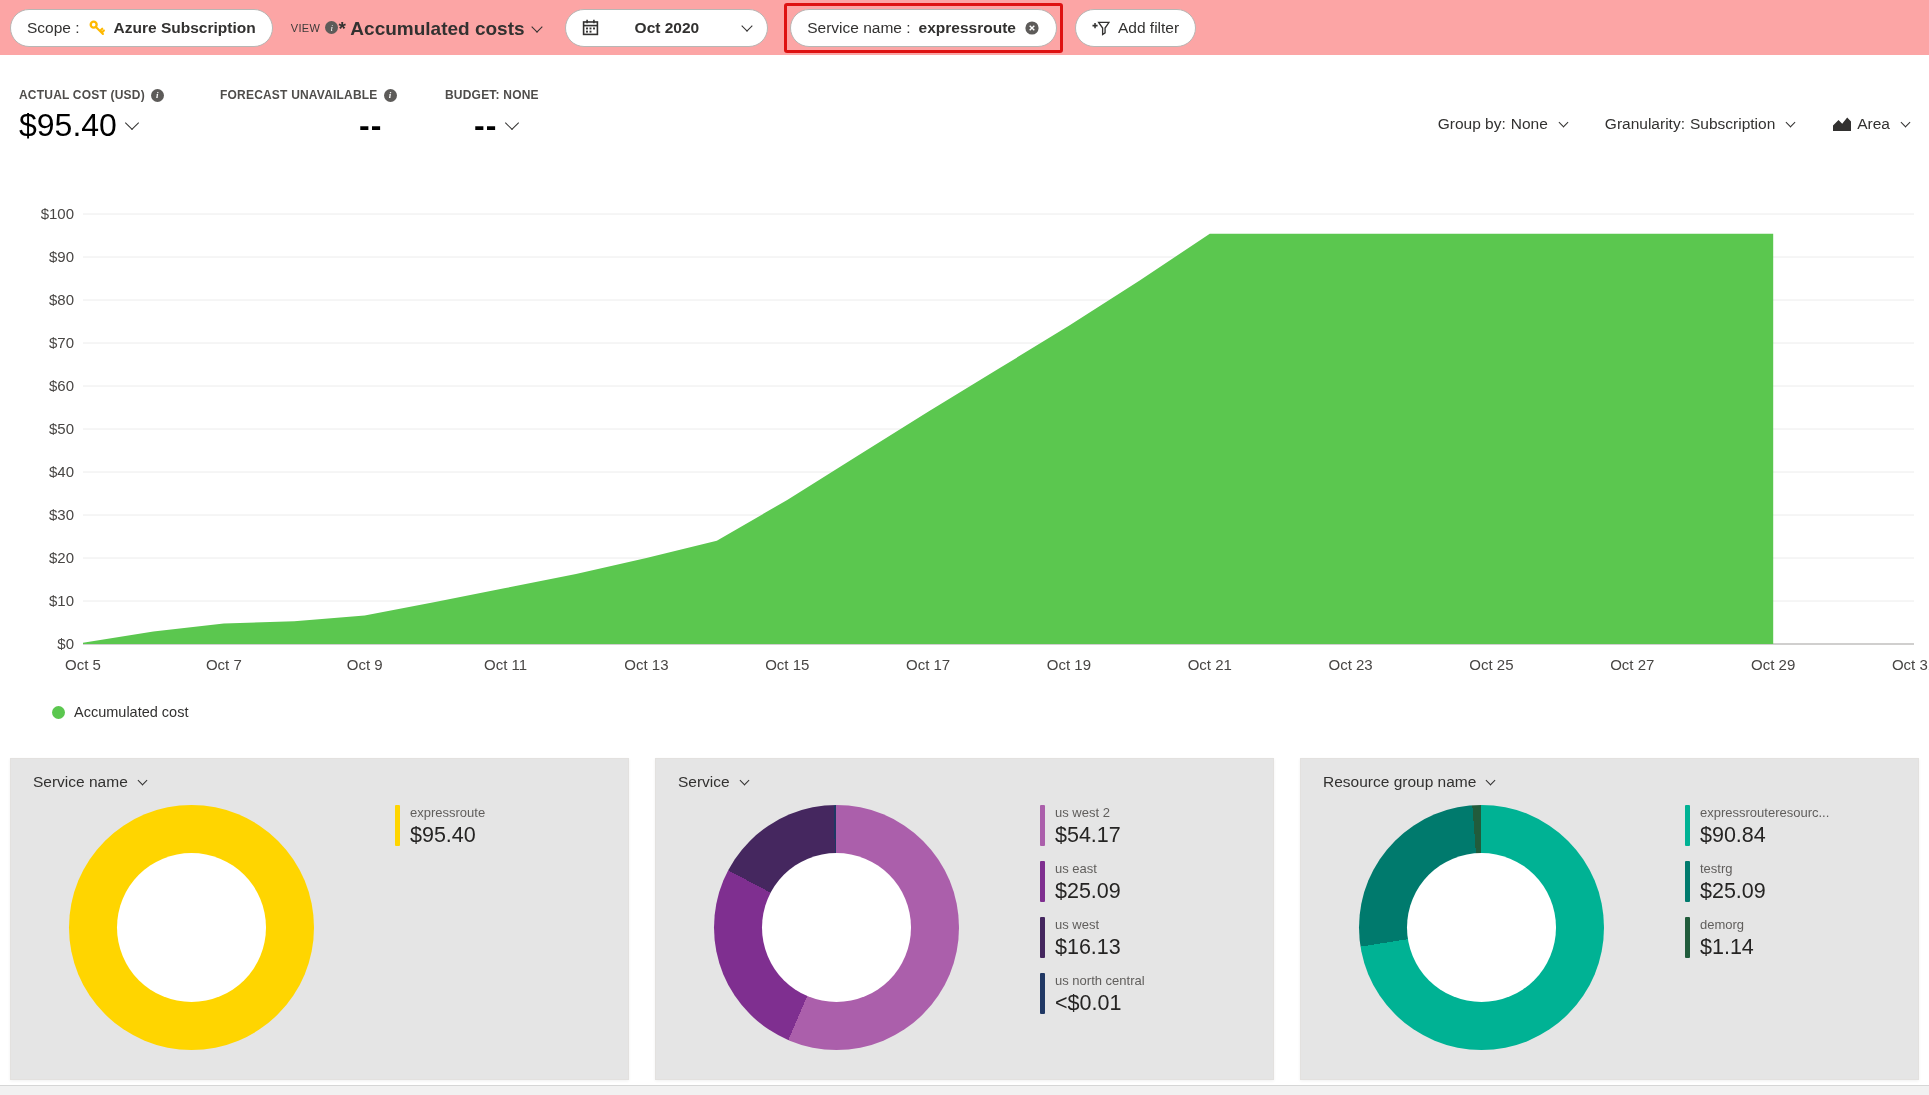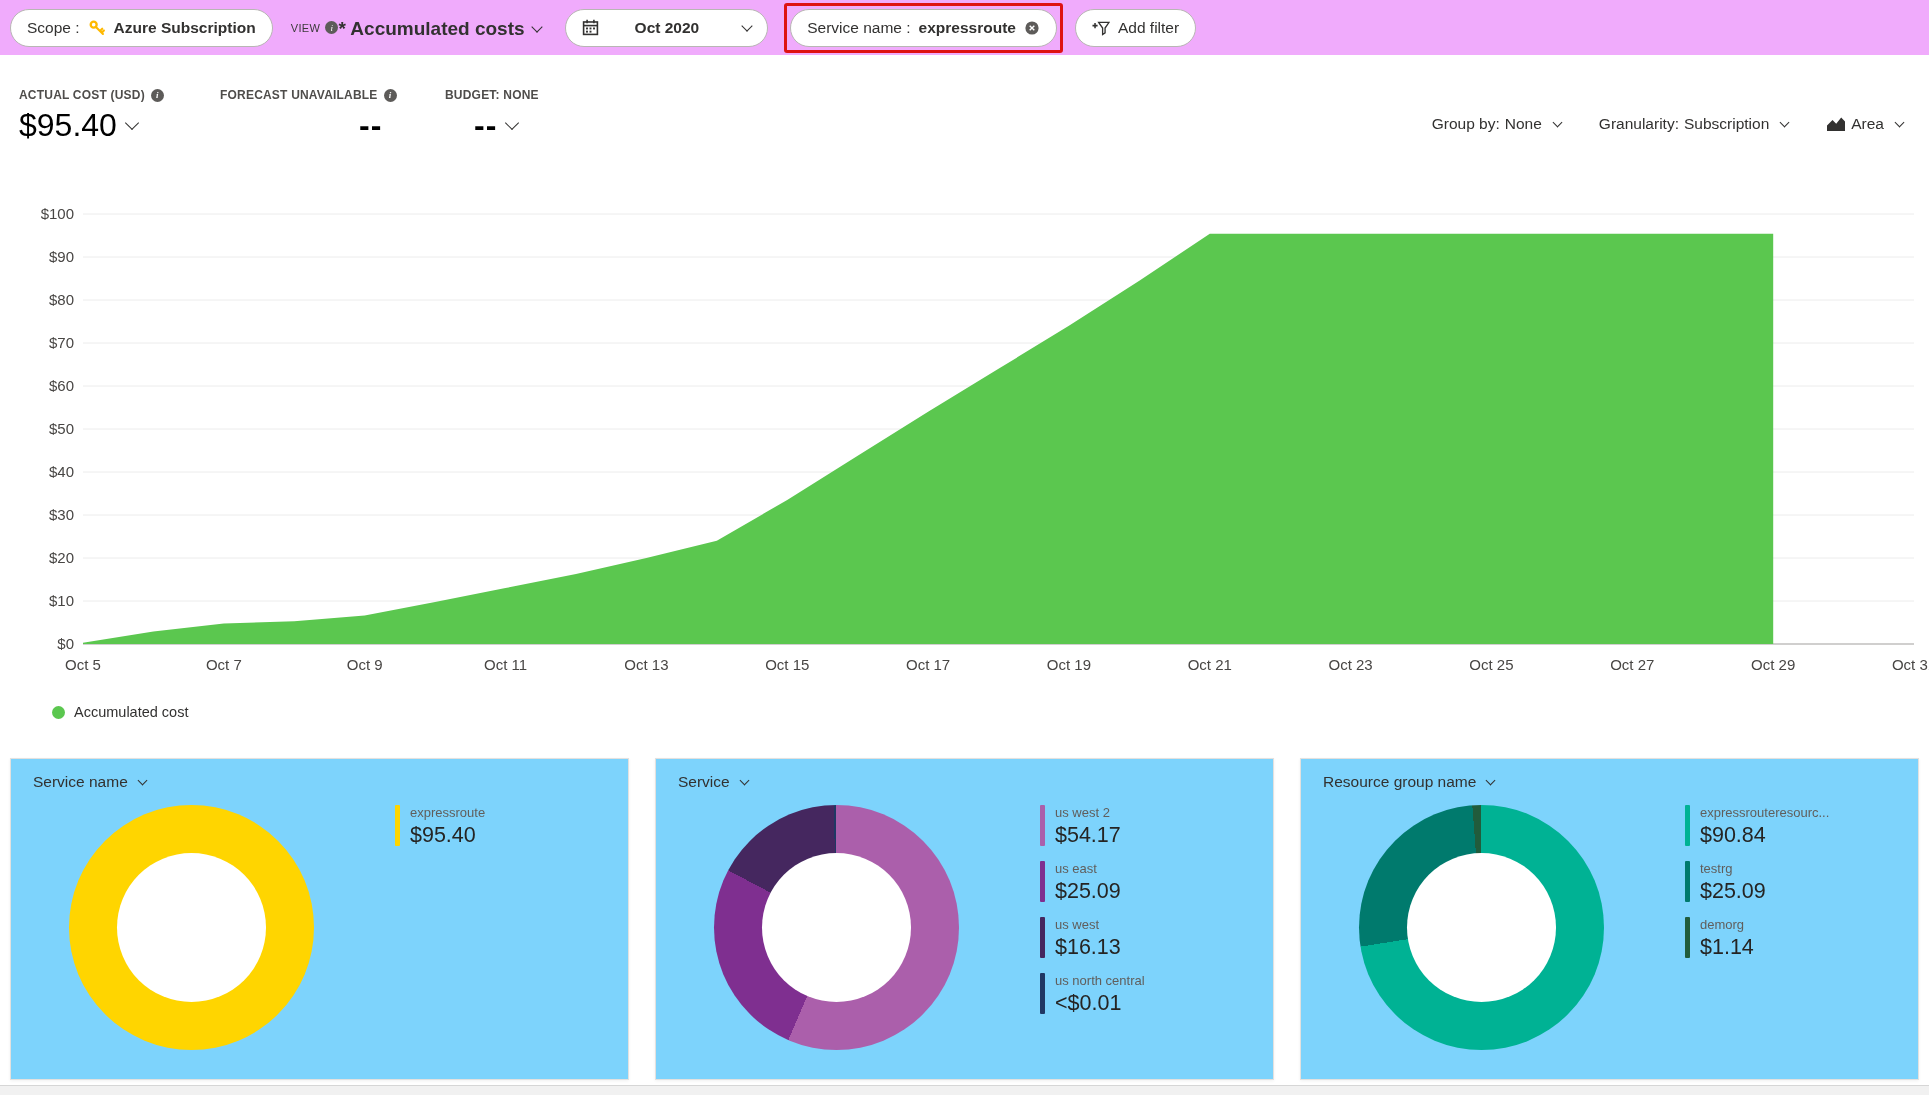--- a/index.html
+++ b/index.html
@@ -31,58 +31,58 @@
     border-bottom:1.7px solid #323130;transform:rotate(45deg);margin-left:8px;margin-top:-4px;
   }
   .chev.small{width:6px;height:6px;margin-left:7px;}
   .info{
     display:inline-flex;align-items:center;justify-content:center;width:13px;height:13px;
     border-radius:50%;background:#5d5b59;color:#fff;font-size:9px;font-style:italic;
     font-family:"Liberation Serif",serif;flex:0 0 auto;
   }
   .icon{display:inline-flex;align-items:center;}
   
-  .kpi-area{position:absolute;top:88px;left:19px;right:20px;height:80px;}
+  .kpi-area{position:absolute;top:88px;left:19px;right:14px;height:80px;}
   .kpi{position:absolute;top:0;}
   .kpi .label-row{display:flex;align-items:center;gap:6px;font-size:12px;font-weight:700;color:#4f4d4b;letter-spacing:.2px;}
   .kpi .value-row{margin-top:5px;font-size:32px;color:#000;display:flex;align-items:center;}
   .kpi .value-row .chev{width:9px;height:9px;margin-left:10px;margin-top:-6px;}
   .kpi.forecast .value-row{margin-left:139px;}
   .kpi.budget .value-row{margin-left:29px;}
   .dashes{font-weight:700;letter-spacing:1px;}
   .view-controls{position:absolute;top:26px;right:0;display:flex;align-items:center;gap:26px;font-size:15.5px;color:#323130;}
   .ctrl{display:flex;align-items:center;gap:5px;background:none;border:none;font:inherit;color:inherit;cursor:pointer;white-space:nowrap;}
   
   .chart-block{position:absolute;top:180px;left:0;width:1929px;height:560px;}
   .chart-block svg{position:absolute;inset:0;}
   .chart-legend{position:absolute;left:52px;top:524px;display:flex;align-items:center;gap:9px;font-size:14.5px;color:#323130;cursor:pointer;}
   .legend-dot{width:13px;height:13px;border-radius:50%;background:#5bc74f;}
   
   .cards{position:absolute;top:758px;left:10px;right:10px;height:322px;display:flex;gap:26px;}
   .card{
-    flex:1;position:relative;background:#7dd3fc;border:1px solid #e3e1df;box-sizing:border-box;
+    flex:1;position:relative;background:#e5e5e5;border:1px solid #e3e1df;box-sizing:border-box;
     box-shadow:0 1px 3px rgba(0,0,0,.06);
   }
   .card-title{position:absolute;top:14px;left:22px;display:flex;align-items:center;font-size:15.5px;color:#323130;cursor:pointer;}
   .card-title .chev{width:6px;height:6px;margin-left:11px;border-width:1.5px;}
   .donut{position:absolute;left:58px;top:46px;width:245px;height:245px;border-radius:50%;cursor:pointer;}
   .donut::after{content:"";position:absolute;inset:19.5%;background:#fff;border-radius:50%;}
   .donut-legend{position:absolute;left:384px;top:46px;display:flex;flex-direction:column;gap:13px;}
   .legend-item{display:flex;gap:10px;cursor:pointer;}
   .legend-bar{width:5px;height:41px;border-radius:1px;flex:0 0 auto;}
   .legend-texts{display:flex;flex-direction:column;}
   .legend-label{font-size:13px;color:#605e5c;}
   .legend-value{font-size:21.5px;color:#252423;margin-top:3px;}
   
   .bottom-strip{position:absolute;left:0;right:0;bottom:0;height:9px;background:#f1f1f1;border-top:1px solid #d6d6d6;}
 </style>
 </head>
 <body>
 
-<header class="toolbar" style="background: #f0abfc;">
+<header class="toolbar" style="background: #fca5a5;">
 
   <button class="pill">
     <span>Scope :</span>
     <span class="icon">
       <svg width="18" height="18" viewBox="0 0 20 20">
         <circle cx="6.3" cy="6.3" r="3.3" fill="none" stroke="#FFB900" stroke-width="2.6"></circle>
         <path d="M8.8 8.8 L16.6 16.6 M13.3 13.3 L15.8 10.8 M15.2 15.2 L17.7 12.7" stroke="#FFB900" stroke-width="2.3" fill="none" stroke-linecap="round"></path>
       </svg>
     </span>
     <span class="bold">Azure Subscription</span>

